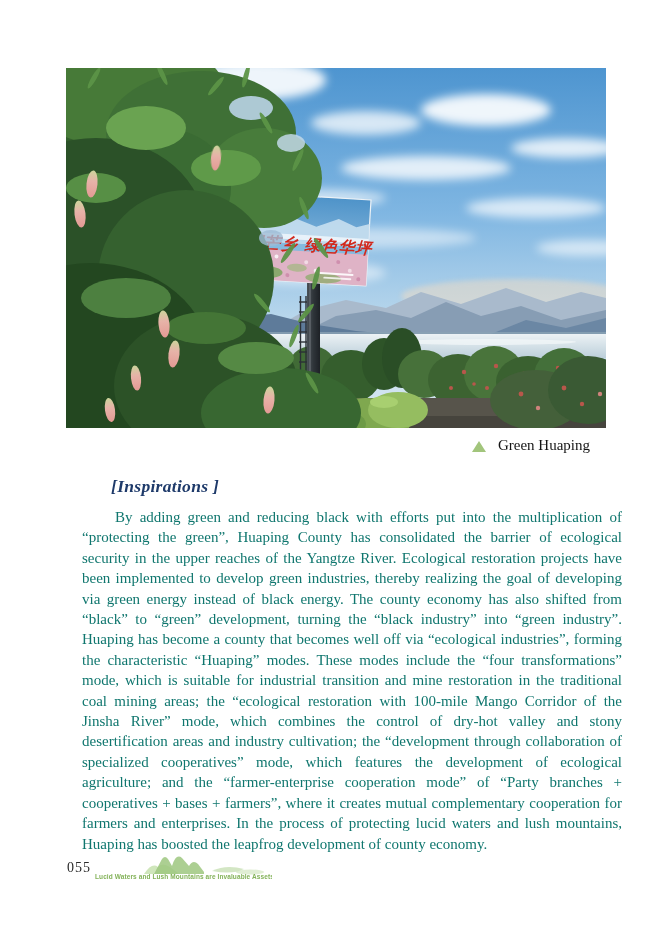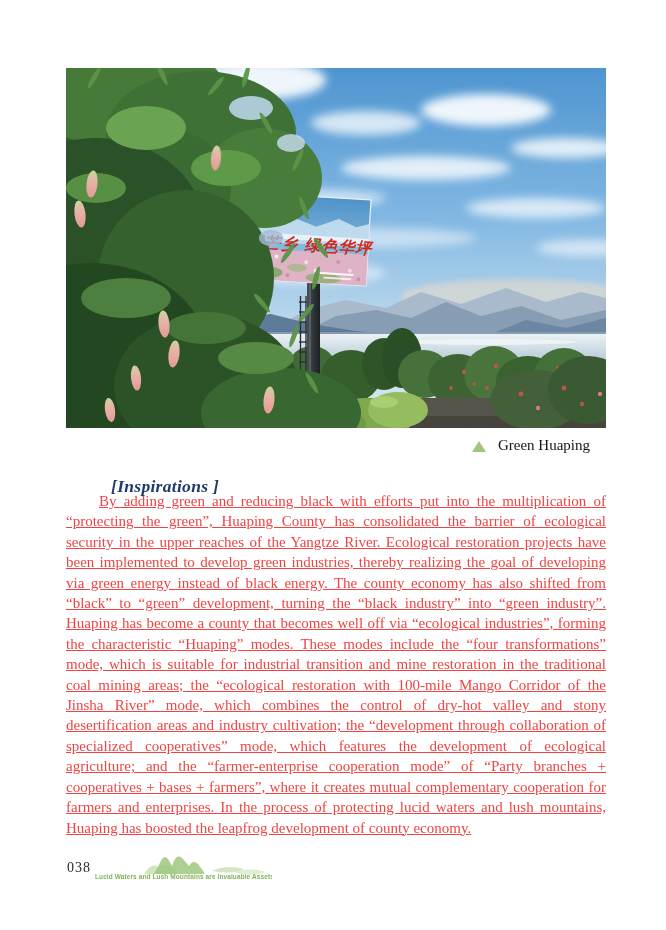--- a/index.html
+++ b/index.html
@@ -6,23 +6,23 @@
   .page{position:relative;width:666px;height:930px;background:#ffffff;overflow:hidden;
         font-family:"Liberation Serif",serif;}
   .photo{position:absolute;left:66px;top:68px;width:540px;height:360px;margin:0;overflow:hidden;}
   .photo svg{display:block;}
   .caption-row{position:absolute;top:429px;right:76px;display:flex;align-items:center;gap:12px;margin-top:8px;}
   .tri{width:0;height:0;border-left:7px solid transparent;border-right:7px solid transparent;
        border-bottom:11px solid #a2c57c;margin-top:1px;}
   .caption-text{font:15px "Liberation Serif",serif;color:#141414;}
   .heading{position:absolute;left:95px;top:460px;margin:16px;
            font:italic bold 17.5px "Liberation Serif",serif;color:#1e3a6a;letter-spacing:.3px;}
-  .bodytext{position:absolute;left:66px;top:491px;width:540px;margin:0;
-            font:15px/20.4px "Liberation Serif",serif;color:#ef4444;
-            text-align:justify;text-indent:33px;text-decoration:underline;}
+  .bodytext{position:absolute;left:66px;top:491px;width:540px;margin:16px;
+            font:15px/20.4px "Liberation Serif",serif;color:#0f766e;
+            text-align:justify;text-indent:33px;}
   .pagenum{position:absolute;left:67px;top:860px;font:14px "Liberation Serif",serif;
            color:#2a2a2a;letter-spacing:1px;}
   .footer-logo{position:absolute;left:92px;top:850px;}
   .footer-logo text{font-family:"Liberation Sans",sans-serif;}
 </style>
 </head>
 <body>
 
 <div class="page">
 
@@ -255,21 +255,21 @@
   </figure>
 
   <div class="caption-row">
     <span class="tri"></span>
     <span class="caption-text">Green Huaping</span>
   </div>
 
   <h2 class="heading">[Inspirations ]</h2>
   <p class="bodytext">By adding green and reducing black with efforts put into the multiplication of “protecting the green”, Huaping County has consolidated the barrier of ecological security in the upper reaches of the Yangtze River. Ecological restoration projects have been implemented to develop green industries, thereby realizing the goal of developing via green energy instead of black energy. The county economy has also shifted from “black” to “green” development, turning the “black industry” into “green industry”. Huaping has become a county that becomes well off via “ecological industries”, forming the characteristic “Huaping” modes. These modes include the “four transformations” mode, which is suitable for industrial transition and mine restoration in the traditional coal mining areas; the “ecological restoration with 100-mile Mango Corridor of the Jinsha River” mode, which combines the control of dry-hot valley and stony desertification areas and industry cultivation; the “development through collaboration of specialized cooperatives” mode, which features the development of ecological agriculture; and the “farmer-enterprise cooperation mode” of “Party branches + cooperatives + bases + farmers”, where it creates mutual complementary cooperation for farmers and enterprises. In the process of protecting lucid waters and lush mountains, Huaping has boosted the leapfrog development of county economy.</p>
 
-  <span class="pagenum">038</span>
+  <span class="pagenum">055</span>
   <svg class="footer-logo" width="180" height="34" viewBox="0 0 180 34">
     <g>
       <path d="M52,24 Q60,12 66,17 Q70,12 78,17 L86,23 L86,24 Z" fill="#badb9e" opacity=".7"></path>
       <path d="M62,24 L70,9 Q73,5 76,9 L80,16 Q84,3 90,8 L97,16 Q101,9 106,14 L112,22 L112,24 Z" fill="#9ec77f" opacity=".85"></path>
       <path d="M120,21 q14,-7 32,-2 q-11,6 -32,2 Z" fill="#b5d69c" opacity=".6"></path>
       <ellipse cx="158" cy="22" rx="14" ry="2.5" fill="#cce3b8" opacity=".6"></ellipse>
     </g>
     <text x="3" y="29" font-size="6.5" font-weight="bold" fill="#83b259" letter-spacing=".1">Lucid Waters and Lush Mountains are Invaluable Assets</text>
   </svg>
 

